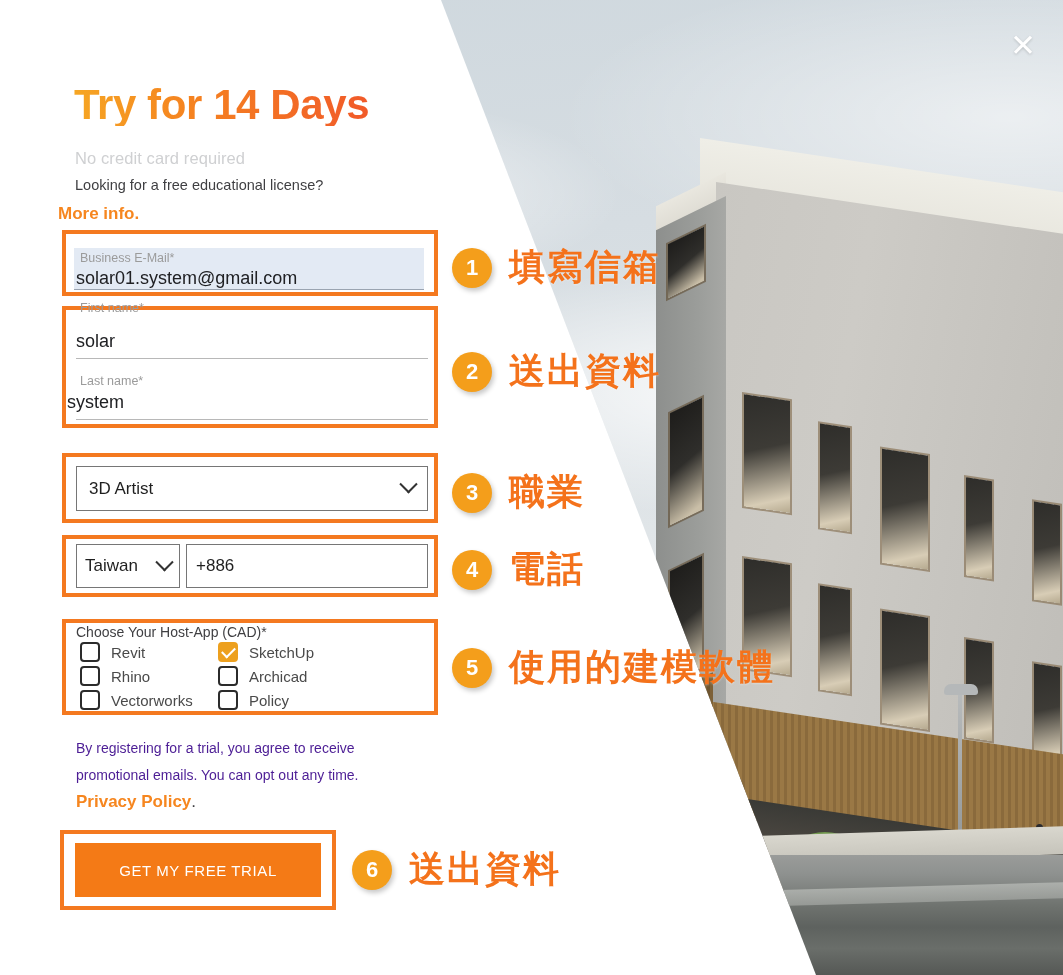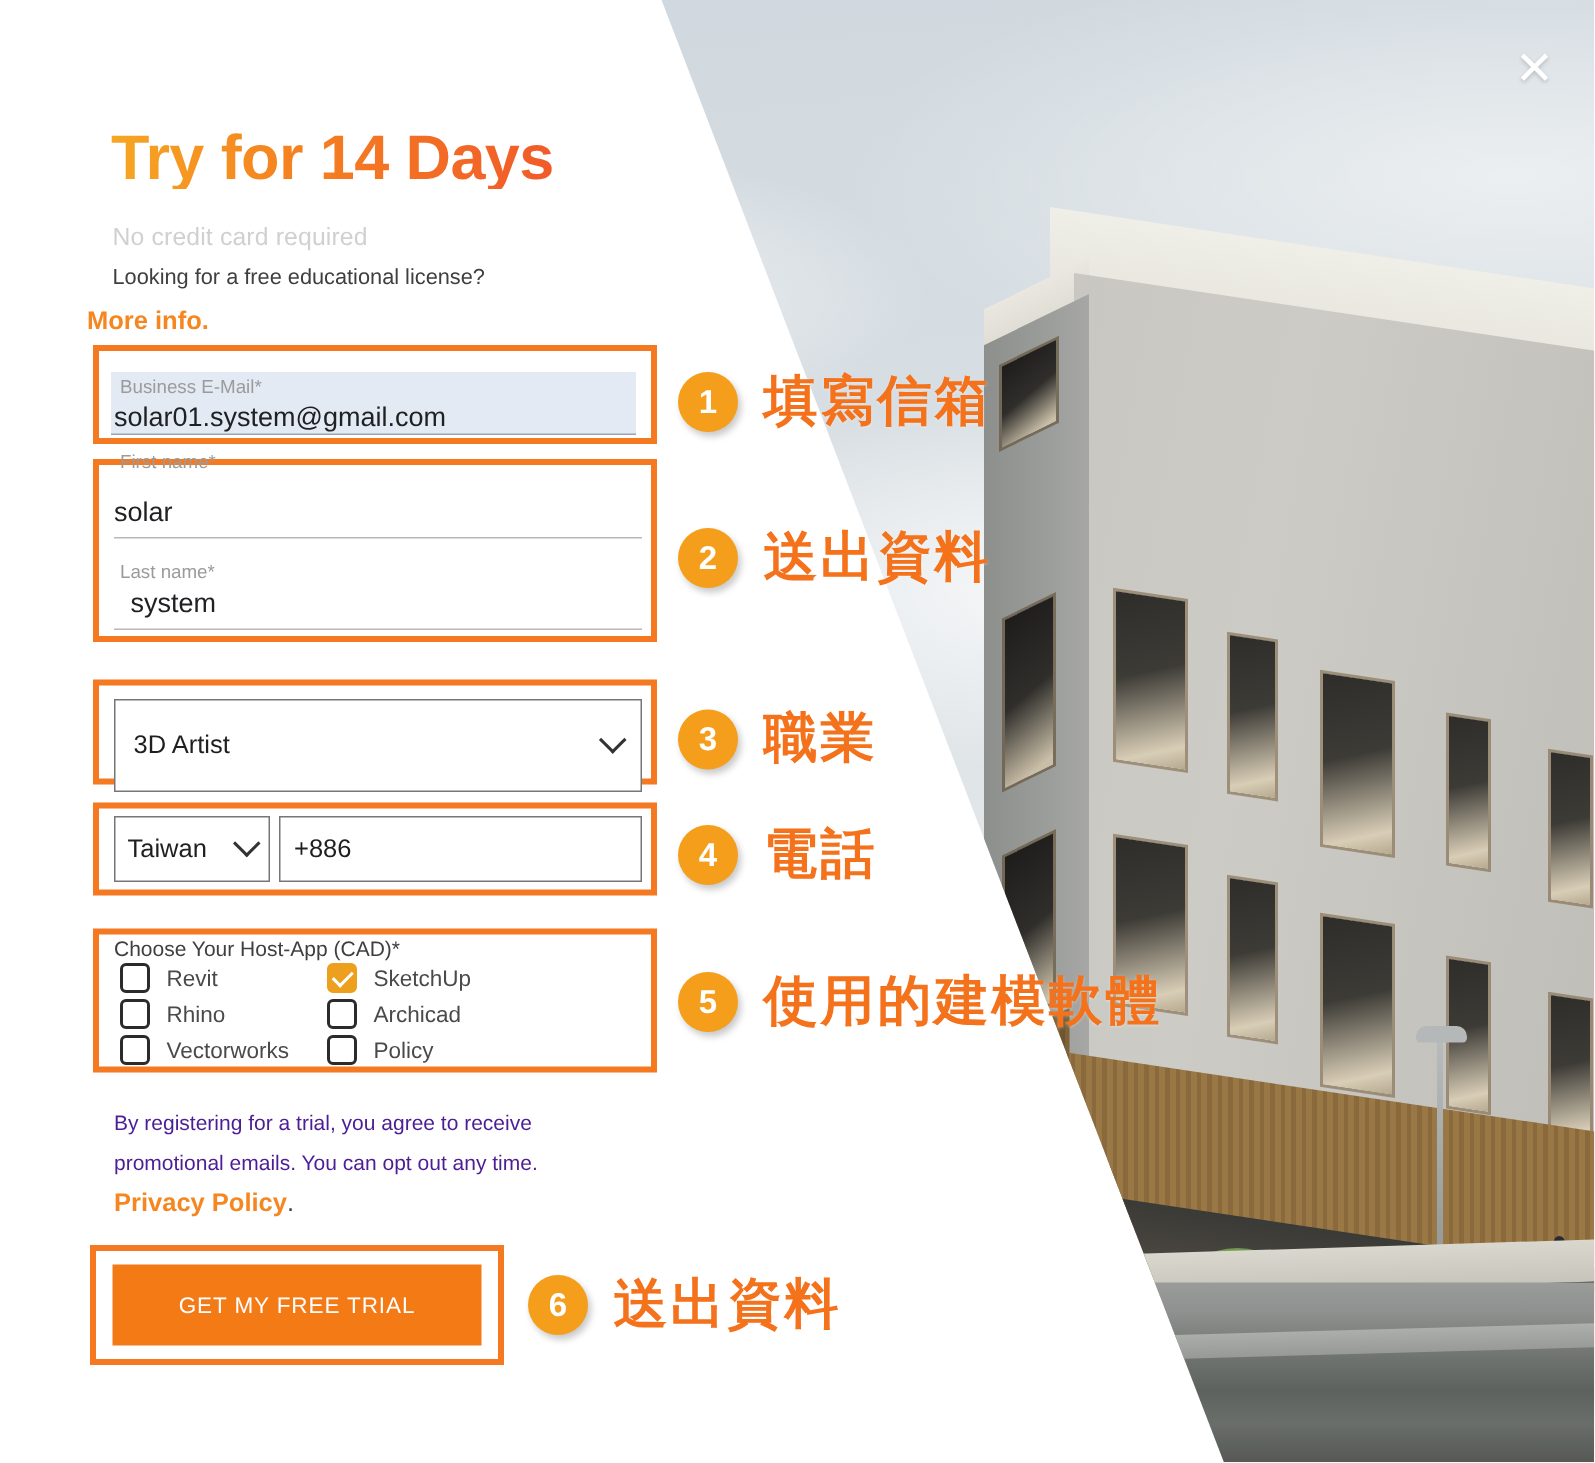--- a/index.html
+++ b/index.html
@@ -132,27 +132,27 @@
   }
   .email-label{position:absolute;left:80px;top:252px;}
   .email-value{position:absolute;left:76px;top:269px;}
 
   
   .names-box{position:absolute;left:62px;top:306px;width:376px;height:122px;}
   .fn-label{position:absolute;left:80px;top:302px;}
   .fn-value{position:absolute;left:76px;top:332px;}
   .fn-ul{left:76px;top:358px;width:352px;}
   .ln-label{position:absolute;left:80px;top:375px;}
-  .ln-value{position:absolute;left:87px;top:393px;}
+  .ln-value{position:absolute;left:67px;top:393px;}
   .ln-ul{left:76px;top:419px;width:352px;}
 
   
   .occ-box{position:absolute;left:62px;top:453px;width:376px;height:70px;}
   .occ-sel{
-    position:absolute;left:76px;top:466px;width:352px;height:62px;
+    position:absolute;left:76px;top:466px;width:352px;height:45px;
     border:1px solid #767676;box-sizing:border-box;background:#fff;
     display:flex;align-items:center;padding:0 12px;
     font-size:17px;color:#1f1f1f;
   }
   .chev{margin-left:auto;width:11px;height:11px;border-right:2px solid #333;border-bottom:2px solid #333;
         transform:rotate(45deg) translate(-3px,-3px);}
 
   
   .ph-box{position:absolute;left:62px;top:535px;width:376px;height:62px;}
   .ph-country{

